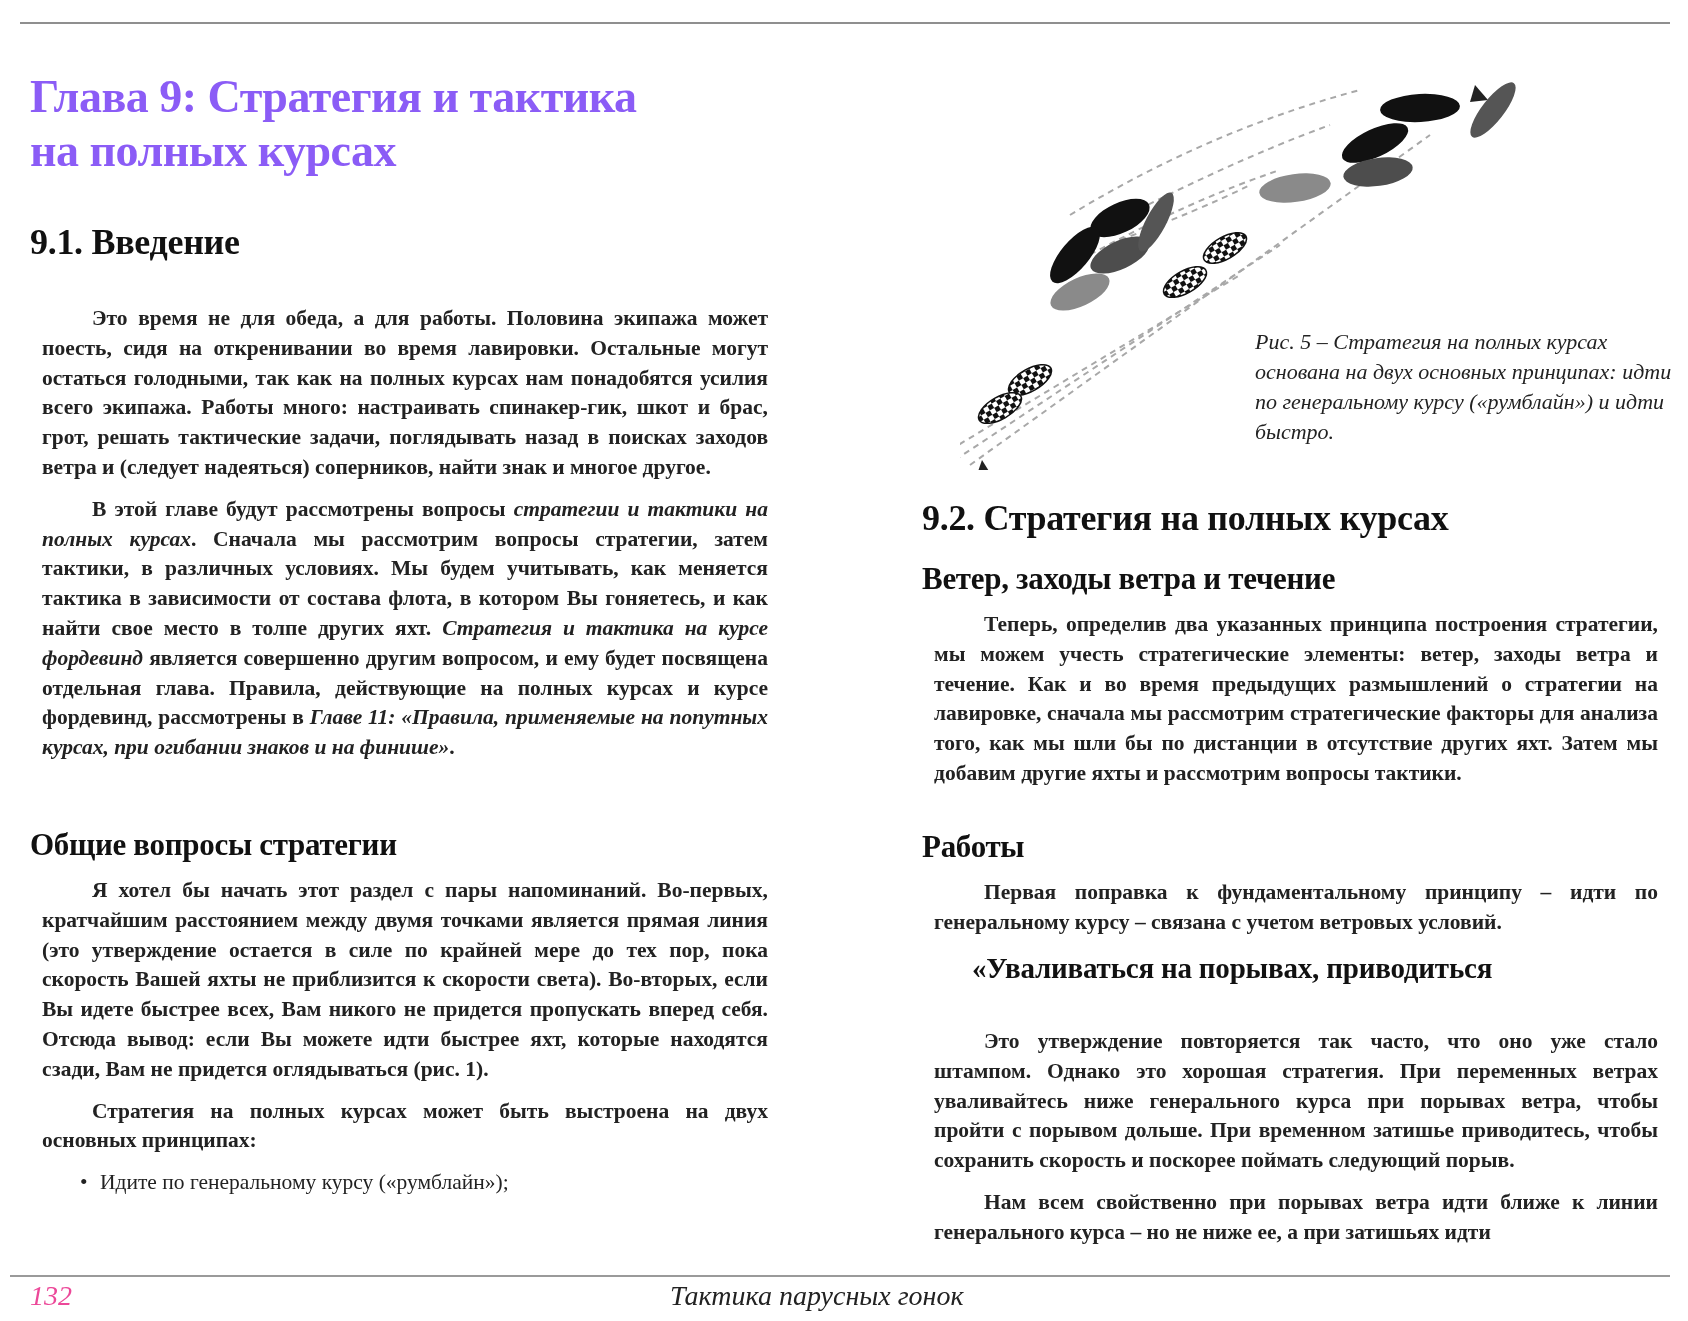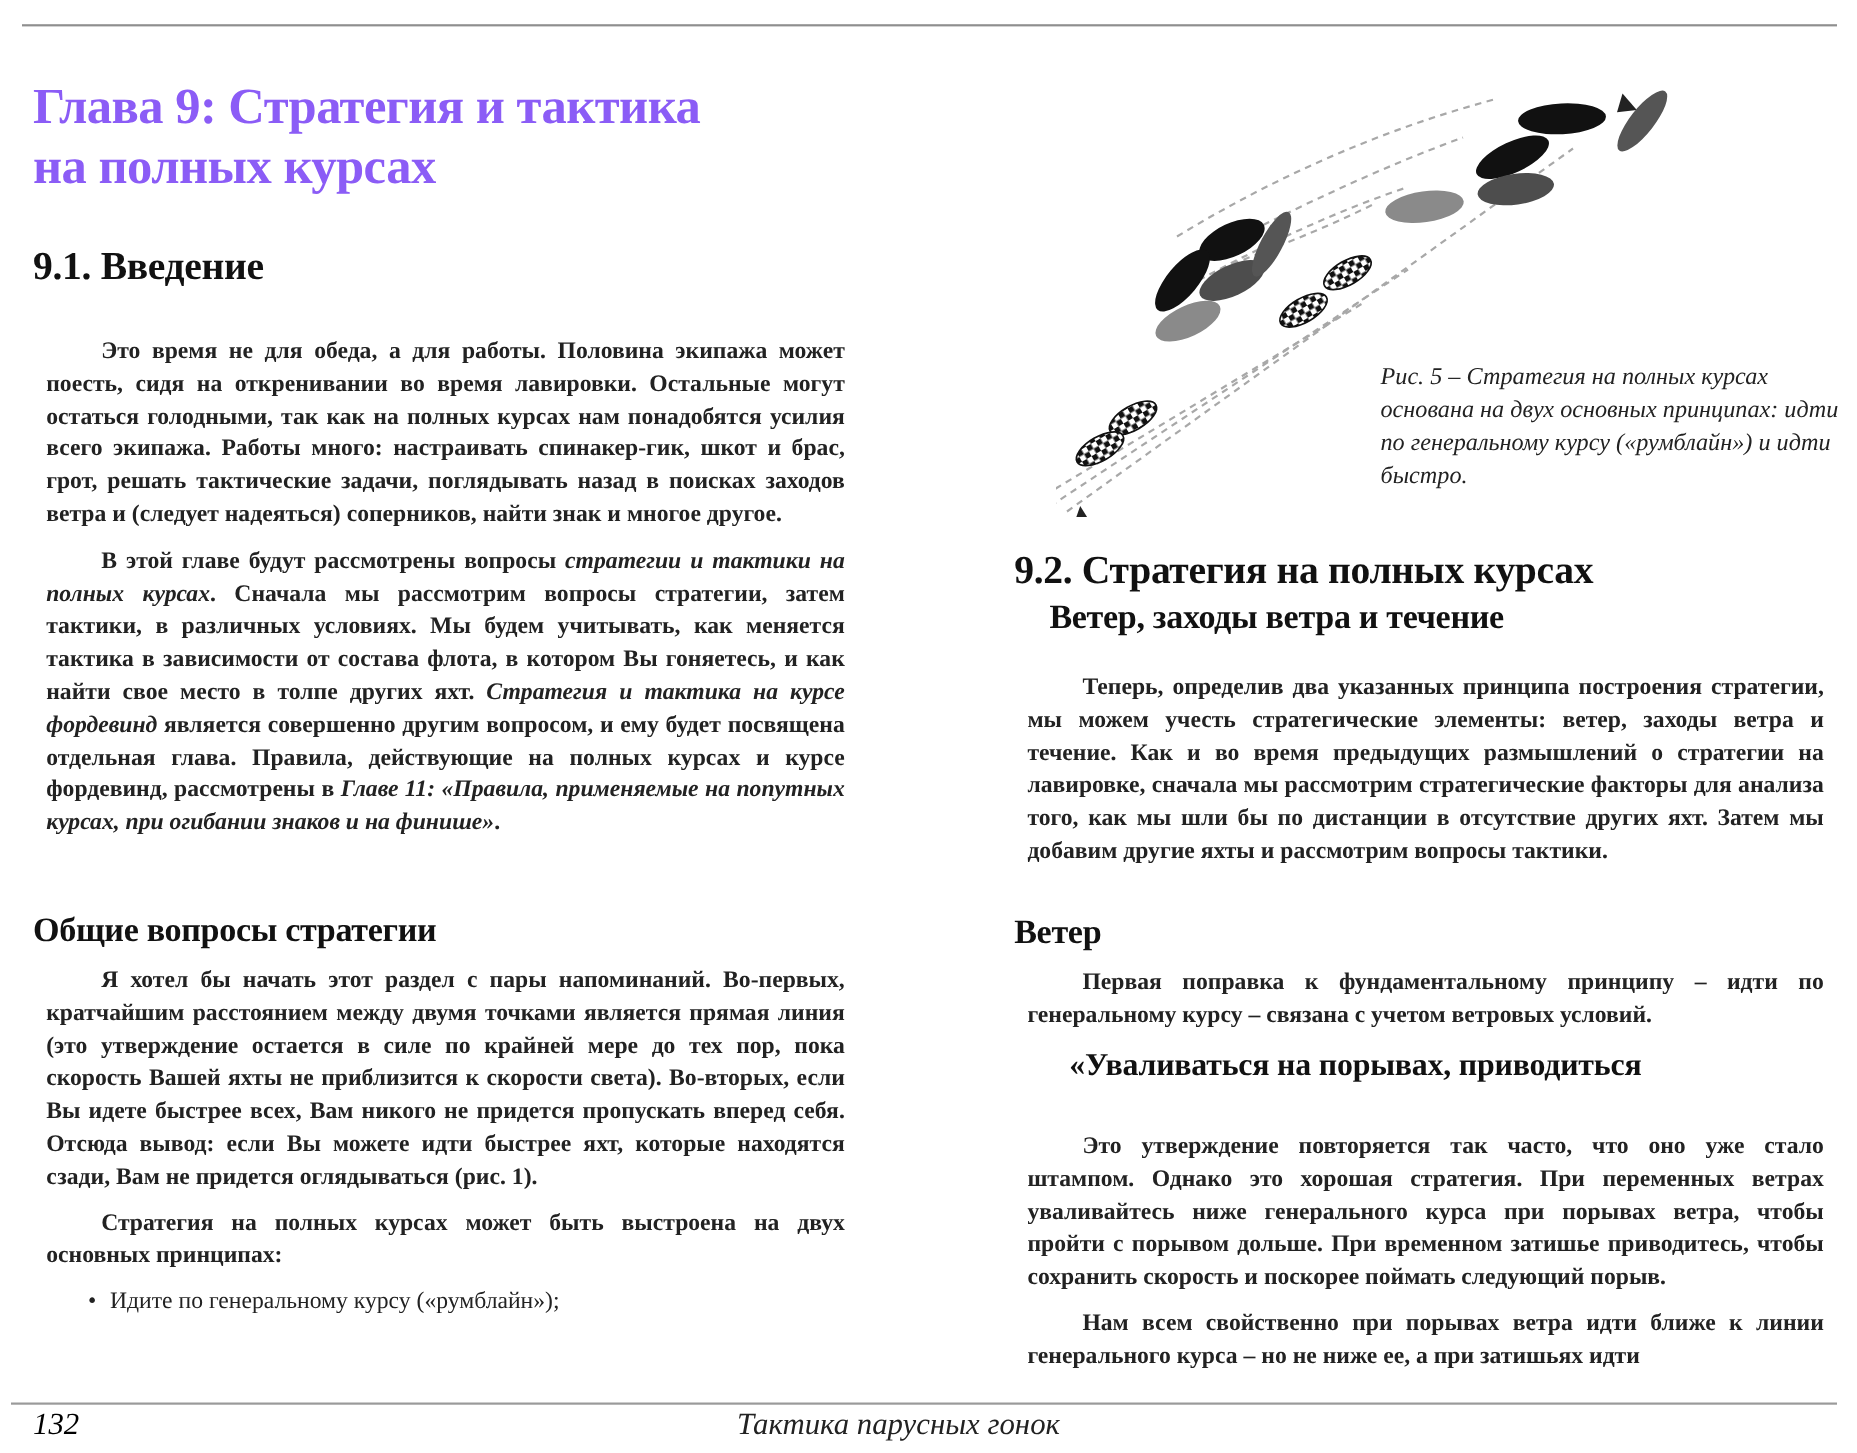--- a/index.html
+++ b/index.html
@@ -40,21 +40,21 @@
 
   .figure { position: absolute; left: 960px; top: 70px; width: 700px; height: 400px; }
   .figure svg { position: absolute; left: 0; top: 0; }
   .caption {
     position: absolute; left: 1255px; top: 327px; width: 420px;
     font-style: italic; font-size: 22px; line-height: 30px; color: #222;
   }
 
   .footer-page {
     position: absolute; left: 30px; top: 1280px;
-    font-style: italic; font-size: 28px; color: #000000;
+    font-style: italic; font-size: 28px; color: #ec4899;
   }
   .footer-title {
     position: absolute; left: 670px; top: 1280px;
     font-style: italic; font-size: 28px; color: #222;
   }
 </style>
 </head>
 <body>
 
 <div class="rule-top"></div>
@@ -128,27 +128,27 @@
       <ellipse cx="225" cy="212" rx="24" ry="11" fill="url(#chk)" stroke="#111" stroke-width="1.5" transform="rotate(-30 225 212)"></ellipse>
       <ellipse cx="70" cy="310" rx="24" ry="11" fill="url(#chk)" stroke="#111" stroke-width="1.5" transform="rotate(-30 70 310)"></ellipse>
       <ellipse cx="40" cy="338" rx="24" ry="11" fill="url(#chk)" stroke="#111" stroke-width="1.5" transform="rotate(-30 40 338)"></ellipse>
     </g>
   </svg>
 </div>
 <div class="caption">Рис. 5 – Стратегия на полных курсах основана на двух основных принципах: идти по генеральному курсу («румблайн») и идти быстро.</div>
 
 <h2 class="section" style="left:922px; top:498px;">9.2. Стратегия на полных курсах</h2>
 
-<h3 class="sub" style="left:922px; top:544px;margin-left:32px;">Ветер, заходы ветра и течение</h3>
+<h3 class="sub" style="left:922px; top:562px;">Ветер, заходы ветра и течение</h3>
 
 <div class="col" style="left:922px; top:598px; width:748px;">
   <p>Теперь, определив два указанных принципа построения стратегии, мы можем учесть стратегические элементы: ветер, заходы ветра и течение. Как и во время предыдущих размышлений о стратегии на лавировке, сначала мы рассмотрим стратегические факторы для анализа того, как мы шли бы по дистанции в отсутствие других яхт. Затем мы добавим другие яхты и рассмотрим вопросы тактики.</p>
 </div>
 
-<h3 class="sub" style="left:922px; top:830px;">Ветер</h3>
+<h3 class="sub" style="left:922px; top:830px;">Работы</h3>
 
 <div class="col" style="left:922px; top:866px; width:748px;">
   <p>Первая поправка к фундаментальному принципу – идти по генеральному курсу – связана с учетом ветровых условий.</p>
 </div>
 
 <h4 class="quote" style="left:972px; top:954px;">
   <div>«Уваливаться на порывах, приводиться</div>
 </h4>
 
 <div class="col" style="left:922px; top:1015px; width:748px;">

